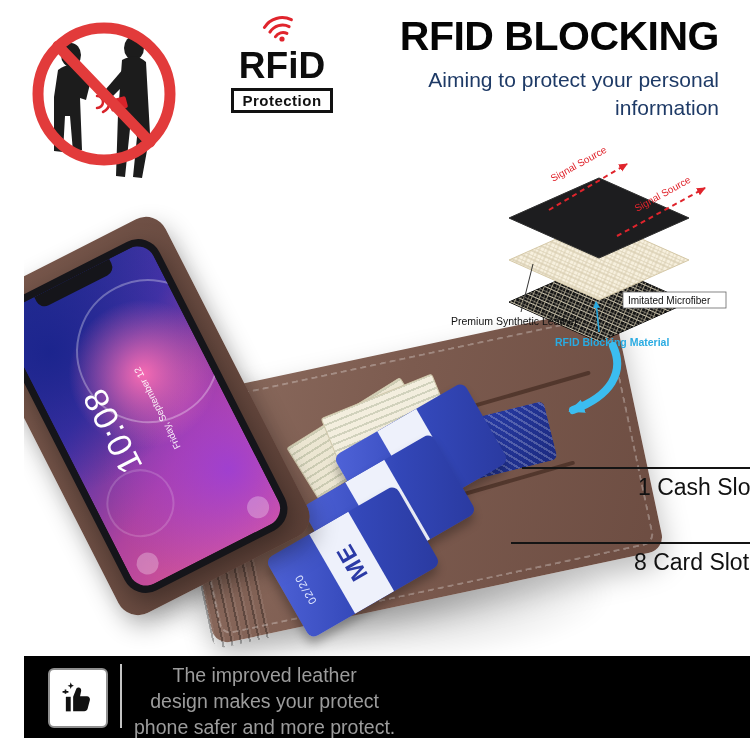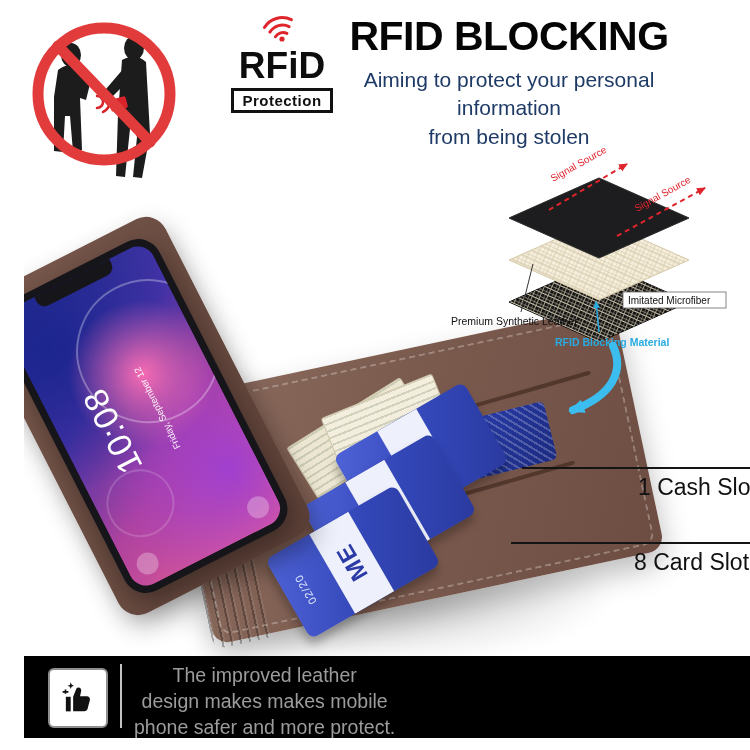--- a/index.html
+++ b/index.html
@@ -5,21 +5,21 @@
   html,body{margin:0;padding:0;background:#fff;}
   .stage{position:relative;width:750px;height:750px;background:#fff;overflow:hidden;
          font-family:"Liberation Sans",sans-serif;color:#111;margin-left:24px;}
   .abs{position:absolute;}
 
   
   .badge{left:196px;top:16px;width:124px;text-align:center;}
   .badge .brand{font-size:37px;font-weight:800;letter-spacing:0;color:#0d0d0d;line-height:1;}
   .badge .label{display:inline-block;border:3px solid #111;padding:1px 8px;margin-top:4px;
                 font-size:15px;font-weight:bold;letter-spacing:.5px;color:#111;}
-  .header{left:285px;top:14px;width:400px;text-align:center;}
+  .header{left:295px;top:14px;width:400px;text-align:right;}
   .header .title{font-size:41px;font-weight:900;letter-spacing:-.5px;color:#050505;line-height:1.1;}
   .header .subtitle{margin-top:7px;font-size:21px;color:#1e3a66;line-height:1.35;}
 
   
   .layers-svg{left:425px;top:148px;z-index:9;}
   .curve-arrow{left:525px;top:342px;z-index:9;}
 
   
   .shadow{left:90px;top:520px;width:520px;height:150px;z-index:1;
           background:radial-gradient(ellipse at center,rgba(0,0,0,.22) 0%,rgba(0,0,0,0) 65%);
@@ -127,21 +127,20 @@
       <circle cx="23" cy="23" r="2.6" fill="#e0242c"></circle>
     </svg>
     <div class="brand">RFiD</div>
     <div class="label">Protection</div>
   </div>
 
   <div class="abs header">
     <div class="title">RFID BLOCKING</div>
     <div class="subtitle">
       <span>Aiming to protect your personal information</span><br>
-      <span>from being stolen</span>
     </div>
   </div>
 
   <svg class="abs layers-svg" width="315" height="255" viewBox="0 0 315 255">
     <defs>
       <pattern id="meshLight" width="8" height="8" patternUnits="userSpaceOnUse" patternTransform="rotate(24)">
         <path d="M0 0H8M0 4H8" stroke="#cbbf9f" stroke-width="1"></path>
         <path d="M0 0V8M4 0V8" stroke="#d8cdb0" stroke-width="1"></path>
       </pattern>
       <pattern id="meshDark" width="7" height="7" patternUnits="userSpaceOnUse" patternTransform="rotate(24)">
@@ -251,18 +250,18 @@
           <path d="M4 13h4v12H4z"></path>
           <path d="M10 25h9.2c1.3 0 2.4-.9 2.7-2.1l1.9-7.2c.4-1.6-.8-3.2-2.5-3.2h-5.6l.9-4.3c.2-1.1-.3-2.2-1.3-2.7-.9-.5-2-.2-2.6.6L10 13z"></path>
           <path d="M8 1l.7 1.9L10.6 4l-1.9.7L8 6.6 7.3 4.7 5.4 4l1.9-.7z"></path>
           <path d="M3 7h1.4v3.4H3z M1.3 8.2h4.8v1.4H1.3z"></path>
         </g>
       </svg>
     </div>
     <div class="divider"></div>
     <div class="ftext">
       <span>The improved leather</span><br>
-      <span>design makes makes mobile</span><br>
+      <span>design makes your protect</span><br>
       <span>phone safer and more protect.</span>
     </div>
   </div>
 
 </div>
 
 </body></html>

